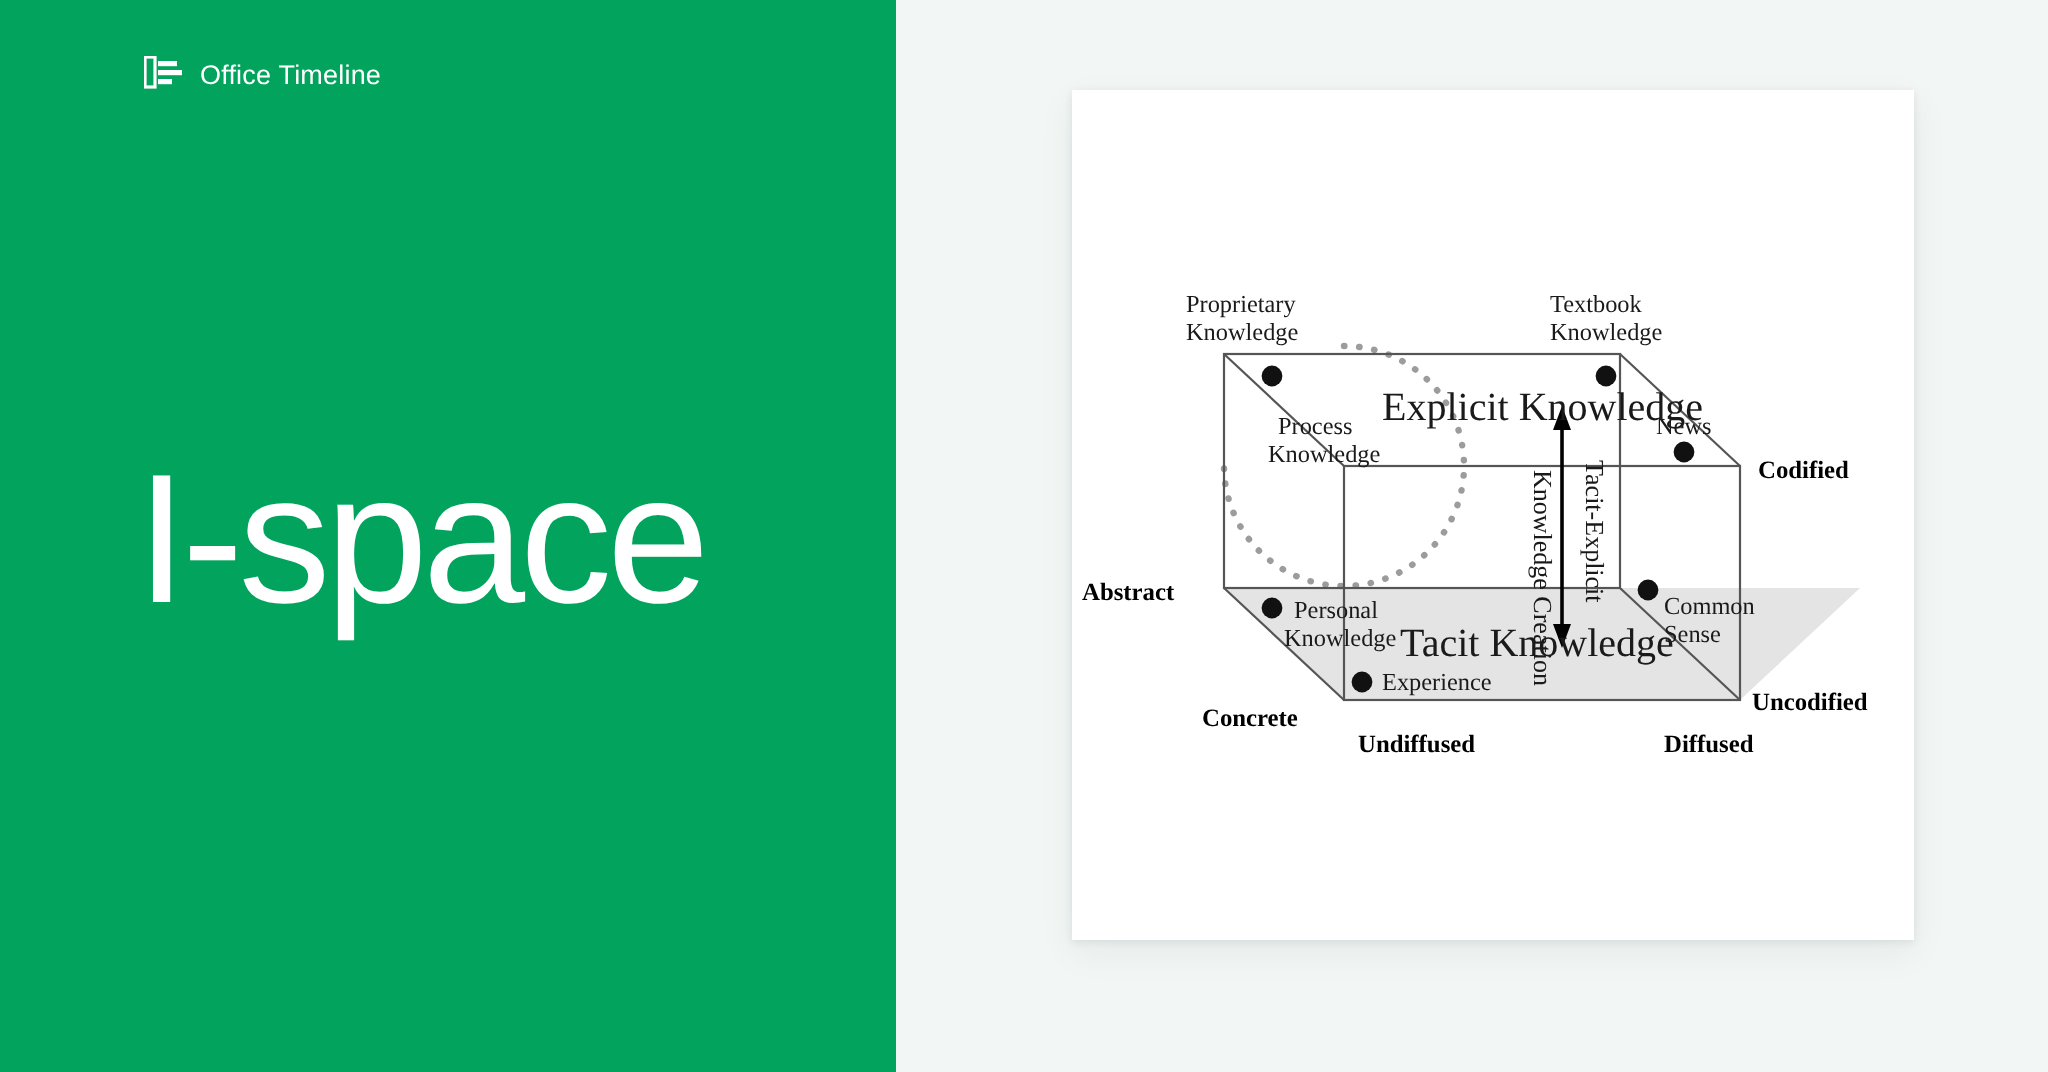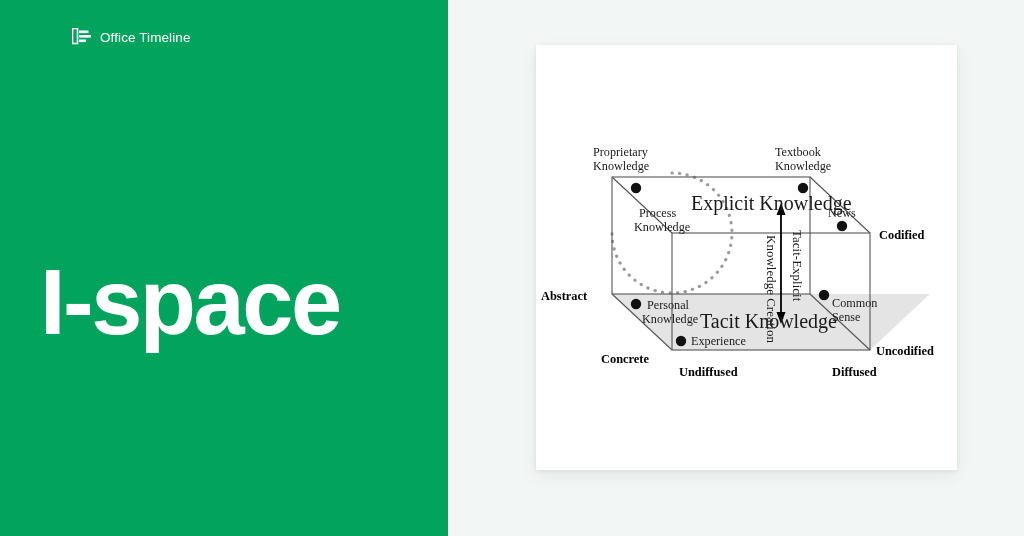--- a/index.html
+++ b/index.html
@@ -23,23 +23,23 @@
   .brand-name{
     color:#ffffff;font-size:13.5px;font-weight:400;letter-spacing:.1px;
     font-family:"Liberation Sans",sans-serif;white-space:nowrap;
   }
   .eyebrow{
     position:absolute;left:55px;top:192px;
     color:#ffffff;font-size:16.5px;font-weight:bold;
     letter-spacing:.75px;white-space:nowrap;
   }
   .big-title{
-    position:absolute;left:40px;top:222px;
-    color:#ffffff;font-size:92px;font-weight:bold;
-    letter-spacing:-2.5px;line-height:1.05;white-space:nowrap;margin-top:32px;
+    position:absolute;left:68px;top:222px;
+    color:#ffffff;font-size:92px;font-weight:normal;
+    letter-spacing:-2.5px;line-height:1.05;white-space:nowrap;
   }
 
   
   .right-panel{
     position:absolute;left:448px;top:0;width:576px;height:536px;
     background:#f2f6f5;
   }
   .card{
     position:absolute;left:536px;top:45px;width:421px;height:425px;
     background:#ffffff;

